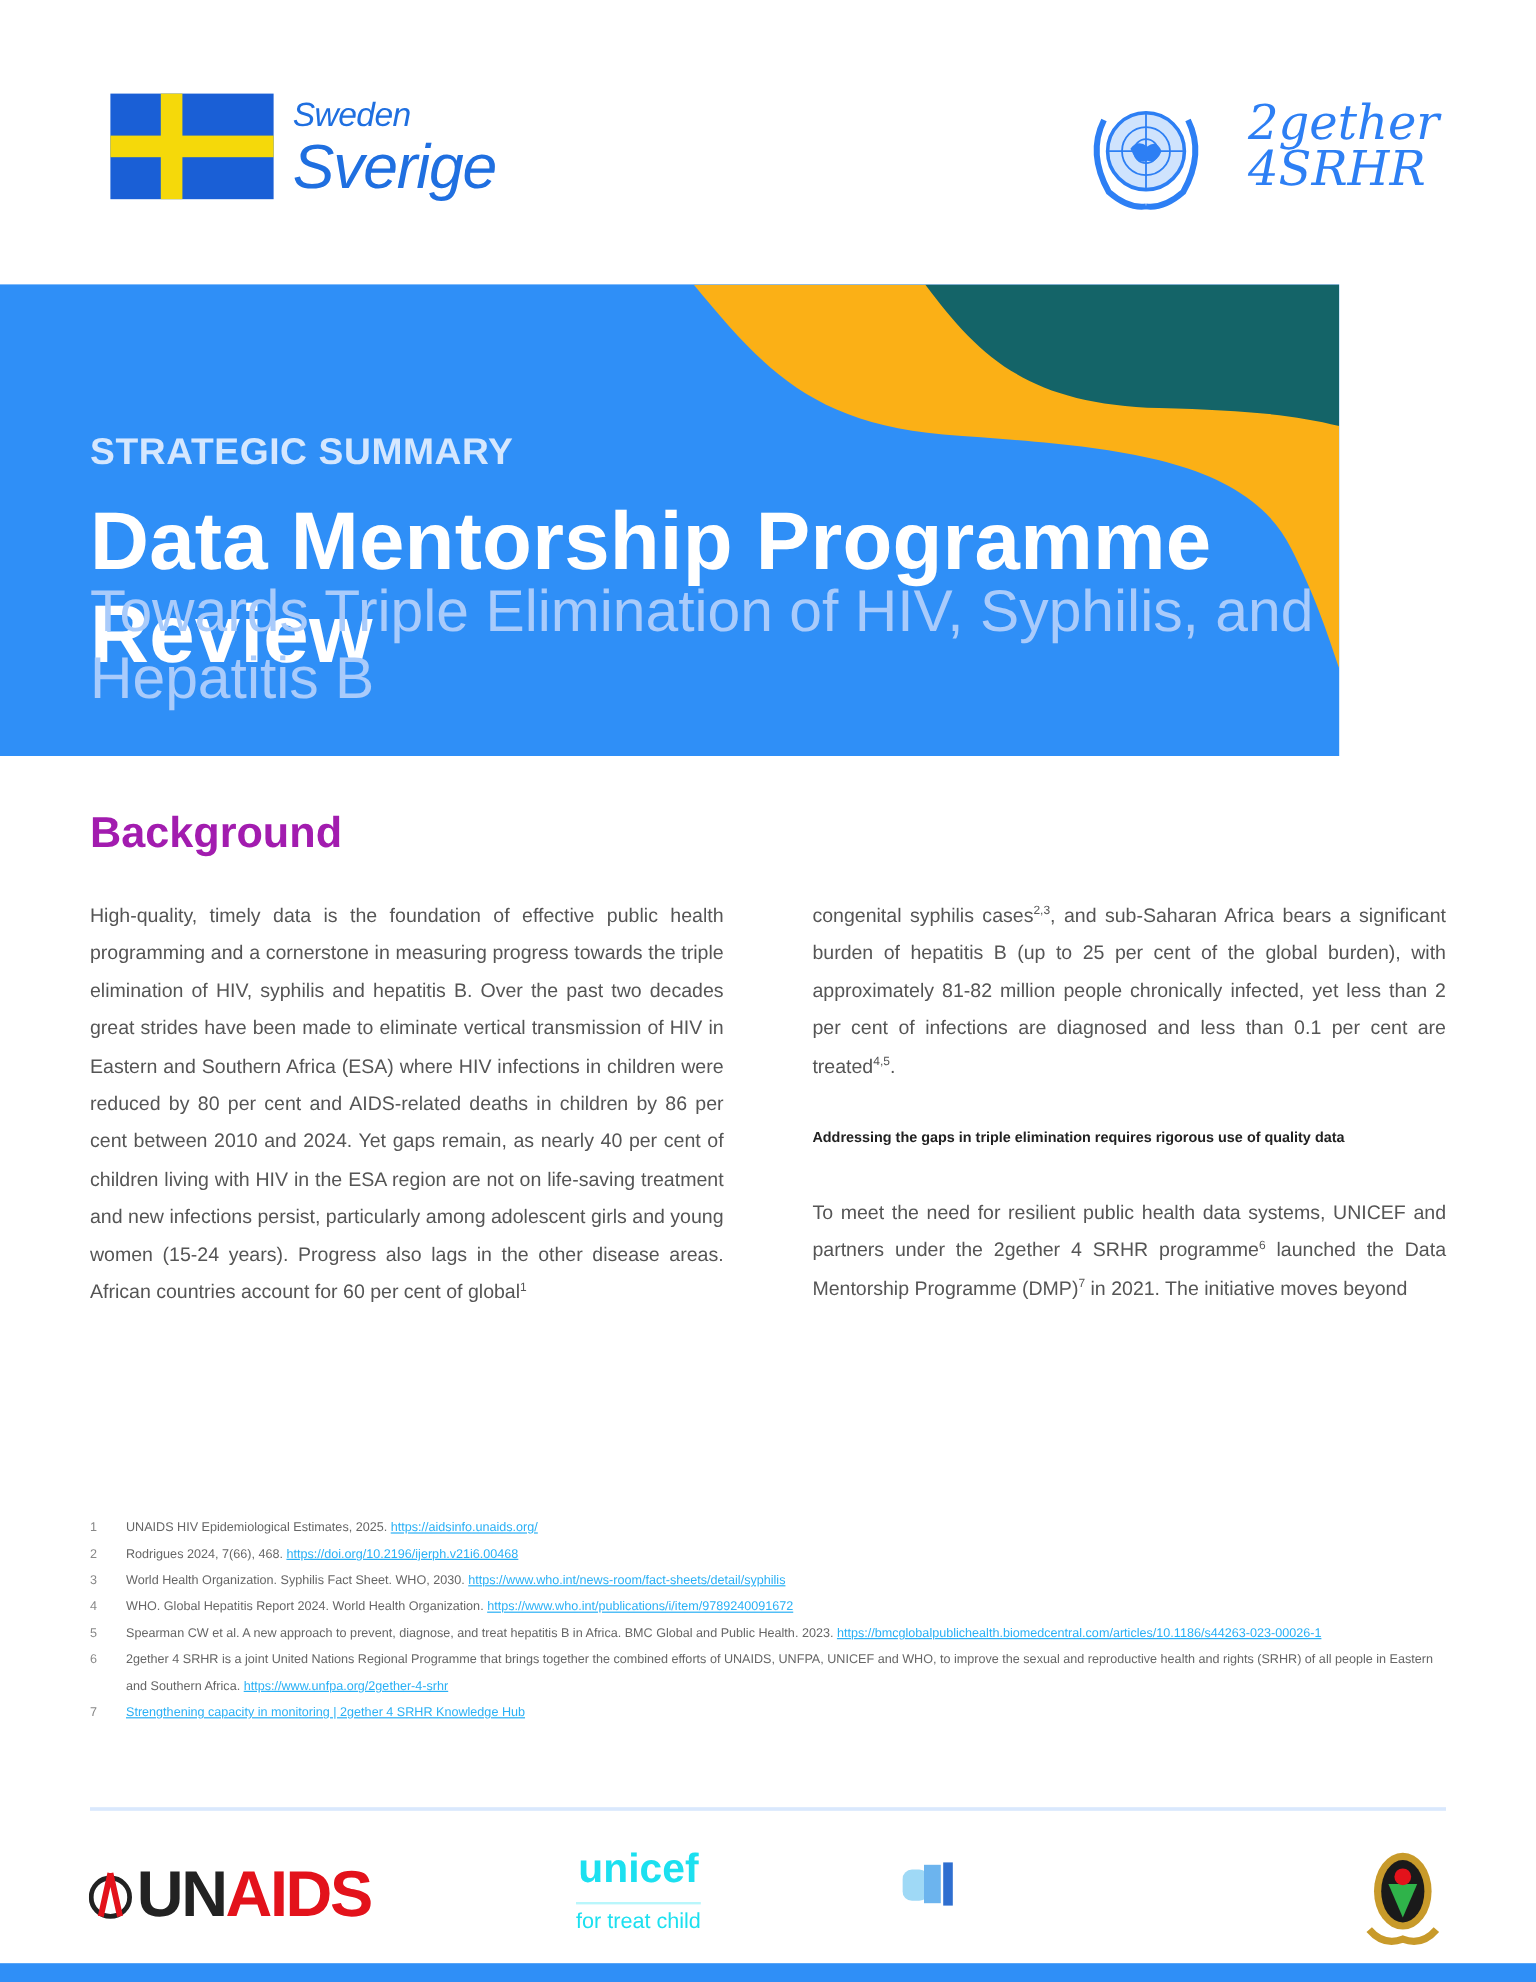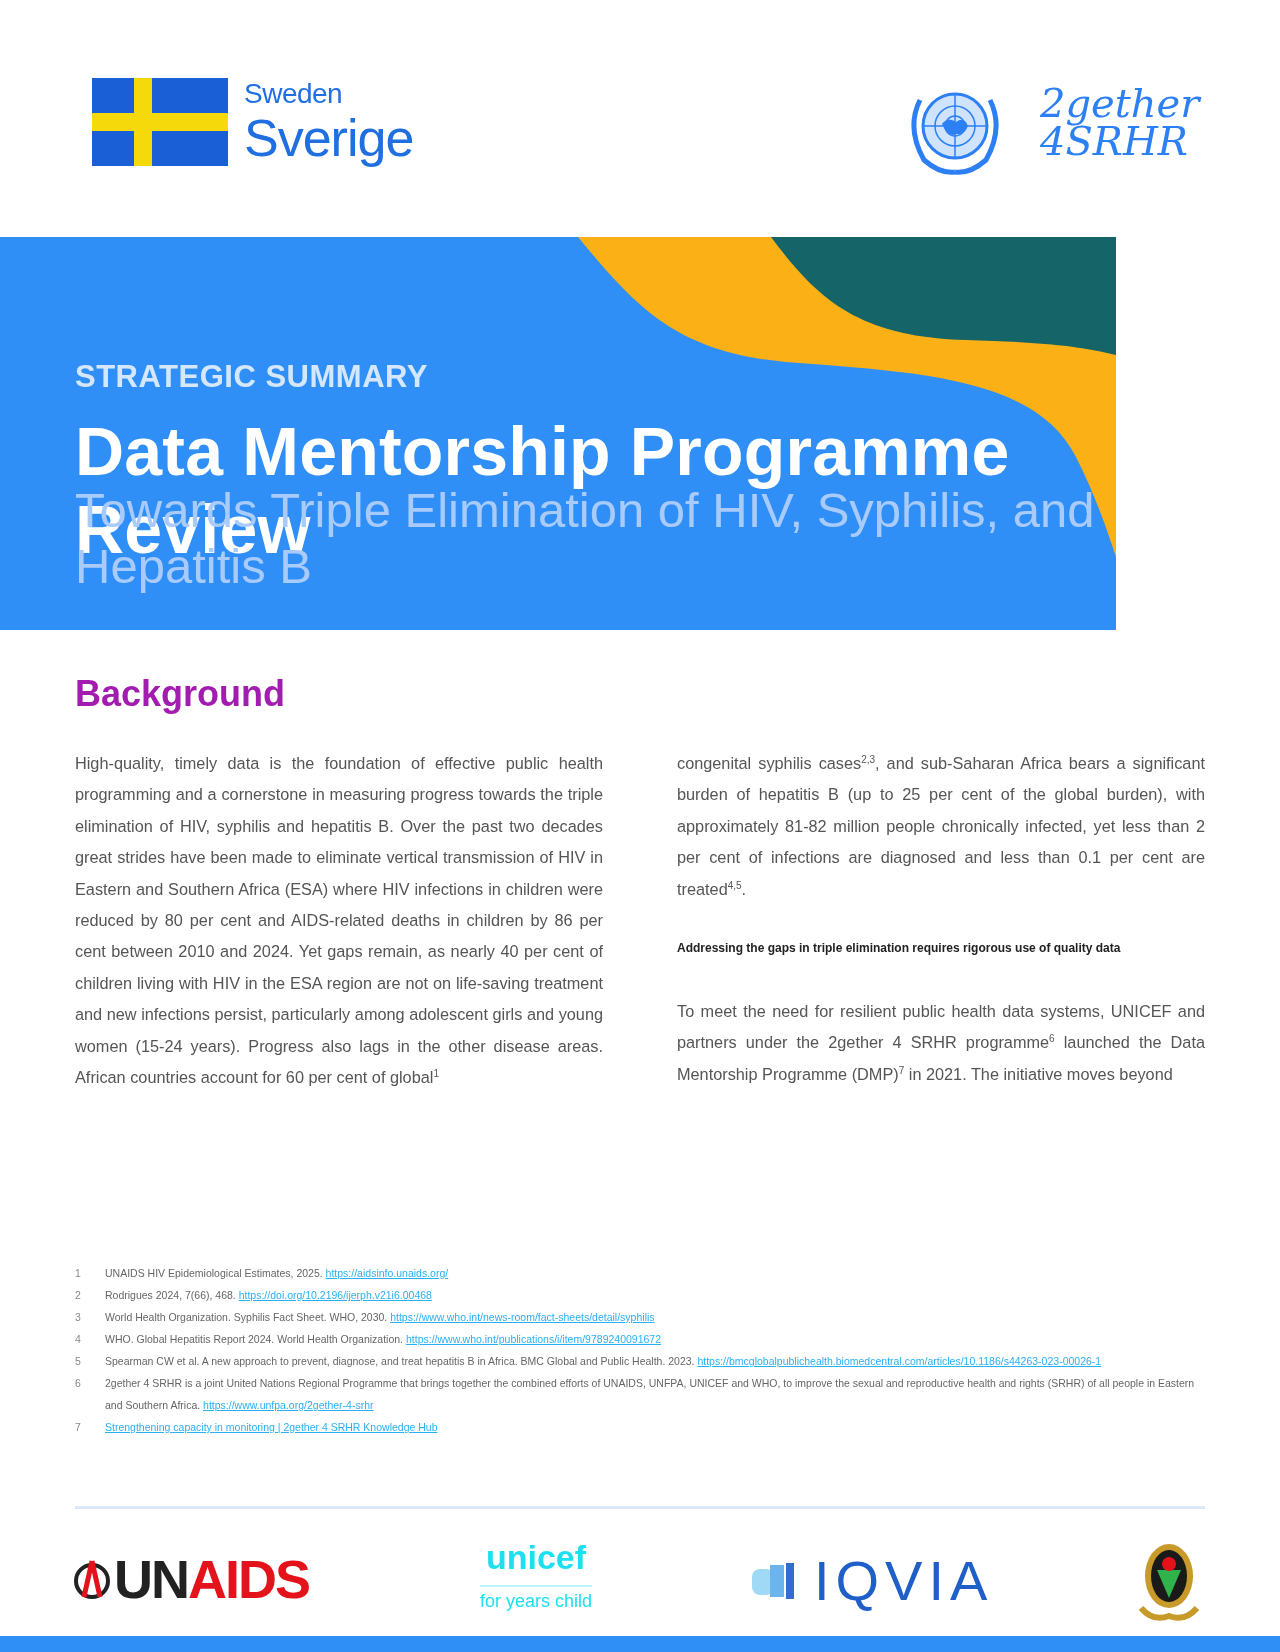--- a/index.html
+++ b/index.html
@@ -1,21 +1,21 @@
 <!DOCTYPE html>
 <html><head>
 <meta charset="utf-8">
 <style>
   * { box-sizing: border-box; margin: 0; padding: 0; }
   html, body { width: 1280px; height: 1652px; background: #ffffff; overflow: hidden; }
   body { font-family: "Liberation Sans", "DejaVu Sans", sans-serif; color: #333; position: relative; }
 
   
   .top-logos { position: absolute; top: 0; left: 0; width: 1280px; height: 237px; }
-  .sweden-logo { position: absolute; left: 92px; top: 78px; display: flex; align-items: center; }
+  .sweden-logo { position: absolute; left: 92px; top: 78px; display: flex; align-items: flex-end; font-style: italic; }
   .flag { width: 136px; height: 88px; background: #1a5fd6; position: relative; }
   .flag .v { position: absolute; left: 42px; top: 0; width: 18px; height: 88px; background: #f5d90a; }
   .flag .h { position: absolute; left: 0; top: 35px; width: 136px; height: 18px; background: #f5d90a; }
   .sweden-text { margin-left: 16px; color: #1f6fe0; line-height: 1; }
   .sweden-text .small { font-size: 28px; letter-spacing: -0.5px; }
   .sweden-text .big { font-size: 52px; margin-top: 4px; letter-spacing: -1px; }
 
   .un-logo { position: absolute; left: 902px; top: 80px; width: 106px; height: 96px; }
   .together-logo { position: absolute; left: 1040px; top: 84px; color: #2d7ff4; font-family: "DejaVu Serif", serif; font-style: italic; line-height: 0.95; font-size: 40px; }
 
@@ -153,29 +153,28 @@
   <div class="unaids">
     <svg class="ribbon" viewBox="0 0 36 44">
       <circle cx="18" cy="24" r="16" fill="none" stroke="#222" stroke-width="4"></circle>
       <path d="M18 4 L10 40 M18 4 L26 40" stroke="#e3121b" stroke-width="5" fill="none"></path>
     </svg>
     <span class="un">UN</span>
       <span class="aids">AIDS</span>
   </div>
   <div class="unicef">
     <div class="u1">unicef</div>
-    <div class="u2">for years child</div>
+    <div class="u2">for treat child</div>
   </div>
   <div class="iqvia">
     <svg class="mark" viewBox="0 0 62 44">
       <rect x="0" y="10" width="22" height="26" rx="8" fill="#9fd9f6"></rect>
       <rect x="18" y="6" width="14" height="32" fill="#6cb4ee"></rect>
       <rect x="34" y="4" width="8" height="36" fill="#2f6fd0"></rect>
     </svg>
-    <span class="word">IQVIA</span>
   </div>
   <svg class="crest" viewBox="0 0 72 92">
     <ellipse cx="36" cy="40" rx="24" ry="32" fill="#c89a2a"></ellipse>
     <ellipse cx="36" cy="40" rx="18" ry="26" fill="#1a1a1a"></ellipse>
     <path d="M24 34 L48 34 L36 62 Z" fill="#2fb34a"></path>
     <circle cx="36" cy="28" r="7" fill="#e3121b"></circle>
     <path d="M8 72 Q20 86 36 80 Q52 86 64 72" stroke="#c89a2a" stroke-width="6" fill="none"></path>
   </svg>
 </div>
 

